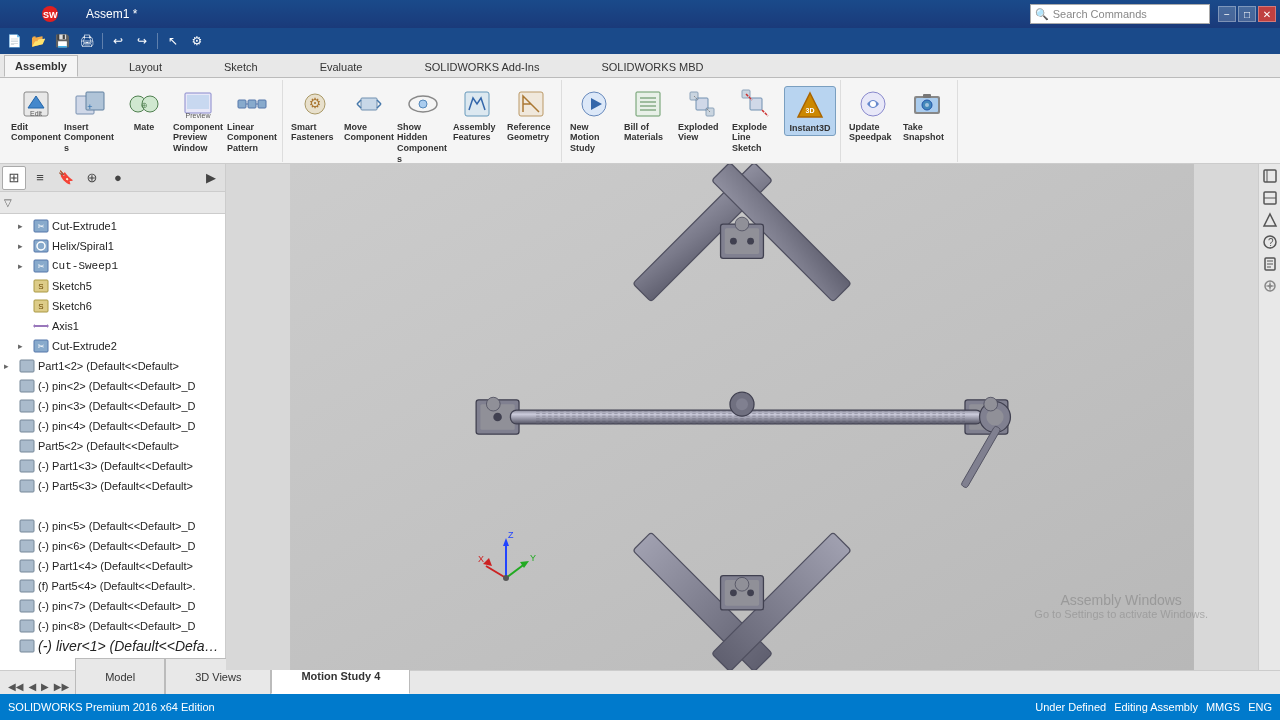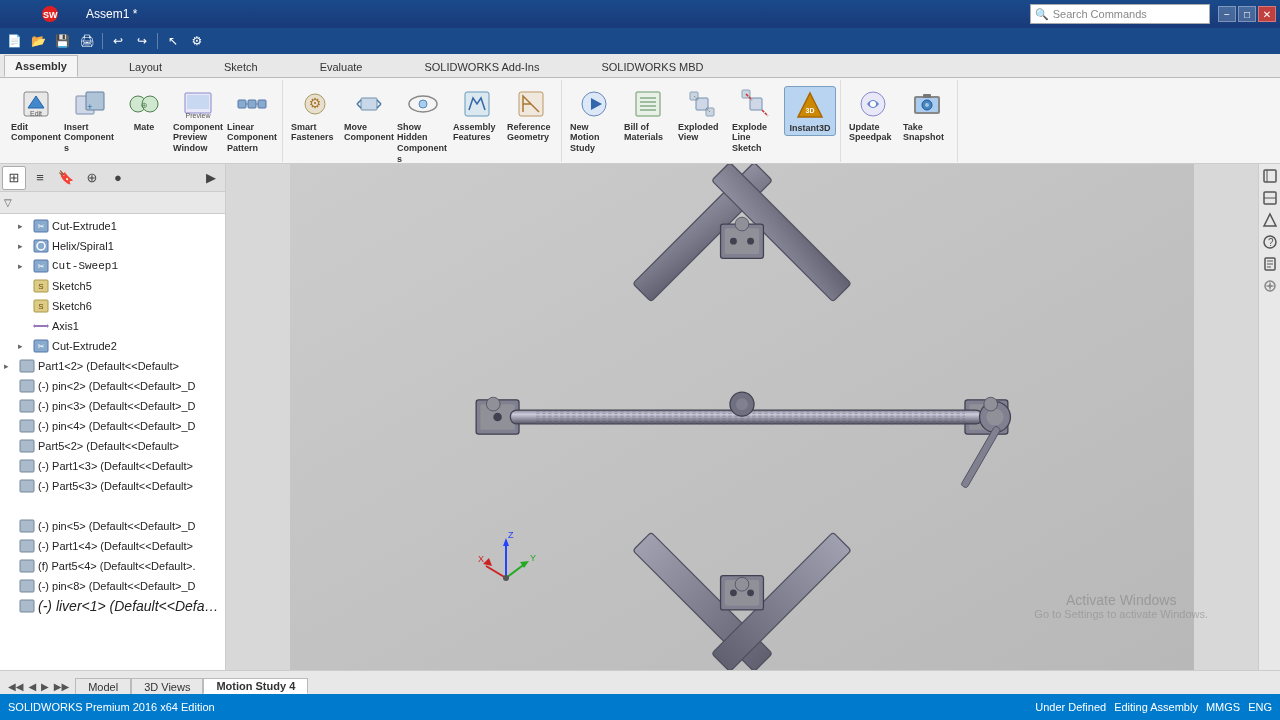--- a/index.html
+++ b/index.html
@@ -286,22 +286,22 @@
     
     #bottom-tabs {
       height: 24px;
       background: #e8e8e8;
       border-top: 1px solid #ccc;
       display: flex;
       align-items: flex-end;
       padding-left: 2px;
     }
     .bottom-tab {
-      height: 16px;
-      padding: 0 12px;
+      height: 36px;
+      padding: 0 29px;
       font-size: 11px;
       display: flex;
       align-items: center;
       cursor: pointer;
       border: 1px solid #bbb;
       border-bottom: none;
       background: #e8e8e8;
       color: #333;
     }
     .bottom-tab.active {
@@ -729,30 +729,48 @@
           </span>
           <span class="tree-label" style="font-size: 11px; color: rgb(34, 34, 34);">(-) pin&lt;5&gt; (Default&lt;&lt;Default&gt;_D</span>
         </div>
         <div class="tree-item" style="padding-left: 4px;">
           <span class="tree-arrow"> </span>
           <span class="tree-icon">
             <svg width="16" height="14" viewBox="0 0 16 14">
               <rect x="1" y="1" width="14" height="12" rx="1" fill="#aabbcc" stroke="#778899"></rect>
             </svg>
           </span>
+          <span class="tree-label" style="font-size: 11px; color: rgb(34, 34, 34);">(-) pin&lt;6&gt; (Default&lt;&lt;Default&gt;_D</span>
+        </div>
+        <div class="tree-item" style="padding-left: 4px;">
+          <span class="tree-arrow"> </span>
+          <span class="tree-icon">
+            <svg width="16" height="14" viewBox="0 0 16 14">
+              <rect x="1" y="1" width="14" height="12" rx="1" fill="#aabbcc" stroke="#778899"></rect>
+            </svg>
+          </span>
           <span class="tree-label" style="font-size: 11px; color: rgb(34, 34, 34);">(-) Part1&lt;4&gt; (Default&lt;&lt;Default&gt;</span>
         </div>
         <div class="tree-item" style="">
           <span class="tree-arrow"> </span>
           <span class="tree-icon">
             <svg width="16" height="14" viewBox="0 0 16 14">
               <rect x="1" y="1" width="14" height="12" rx="1" fill="#aabbcc" stroke="#778899"></rect>
             </svg>
           </span>
           <span class="tree-label" style="font-size: 11px; color: rgb(34, 34, 34);">(f) Part5&lt;4&gt; (Default&lt;&lt;Default&gt;.</span>
+        </div>
+        <div class="tree-item" style="padding-left: 4px;">
+          <span class="tree-arrow"> </span>
+          <span class="tree-icon">
+            <svg width="16" height="14" viewBox="0 0 16 14">
+              <rect x="1" y="1" width="14" height="12" rx="1" fill="#aabbcc" stroke="#778899"></rect>
+            </svg>
+          </span>
+          <span class="tree-label" style="font-size: 11px; color: rgb(34, 34, 34);">(-) pin&lt;7&gt; (Default&lt;&lt;Default&gt;_D</span>
         </div>
         <div class="tree-item" style="padding-left: 4px;">
           <span class="tree-arrow"> </span>
           <span class="tree-icon">
             <svg width="16" height="14" viewBox="0 0 16 14">
               <rect x="1" y="1" width="14" height="12" rx="1" fill="#aabbcc" stroke="#778899"></rect>
             </svg>
           </span>
           <span class="tree-label" style="font-size: 11px; color: rgb(34, 34, 34);">(-) pin&lt;8&gt; (Default&lt;&lt;Default&gt;_D</span>
         </div>
@@ -928,21 +946,21 @@
 
         <line x1="30" y1="50" x2="10" y2="38" stroke="#cc2222" stroke-width="2"></line>
         <polygon points="7,36 13,30 16,38" fill="#cc2222"></polygon>
         <text x="2" y="34" font-size="9" fill="#cc2222">X</text>
 
         <circle cx="30" cy="50" r="3" fill="#555"></circle>
       </svg>
     </div>
 
     <div id="watermark">
-      <div style="font-size:14px; font-weight:normal; color:rgba(140,140,140,0.7);">Activate Windows</div>
+      <div style="font-size:14px; font-weight:normal; color:rgba(140,140,140,0.7);">Assembly Windows</div>
       <div style="font-size:11px; color:rgba(140,140,140,0.6);">Go to Settings to activate Windows.</div>
     </div>
   </div>
 
   <div id="right-panel">
     <div class="rp-btn">
       <svg width="16" height="16" viewBox="0 0 16 16">
           <rect x="2" y="2" width="12" height="12" rx="1" fill="none" stroke="#555" stroke-width="1.5"></rect>
           <line x1="5" y1="2" x2="5" y2="14" stroke="#555" stroke-width="1"></line>
         </svg>

